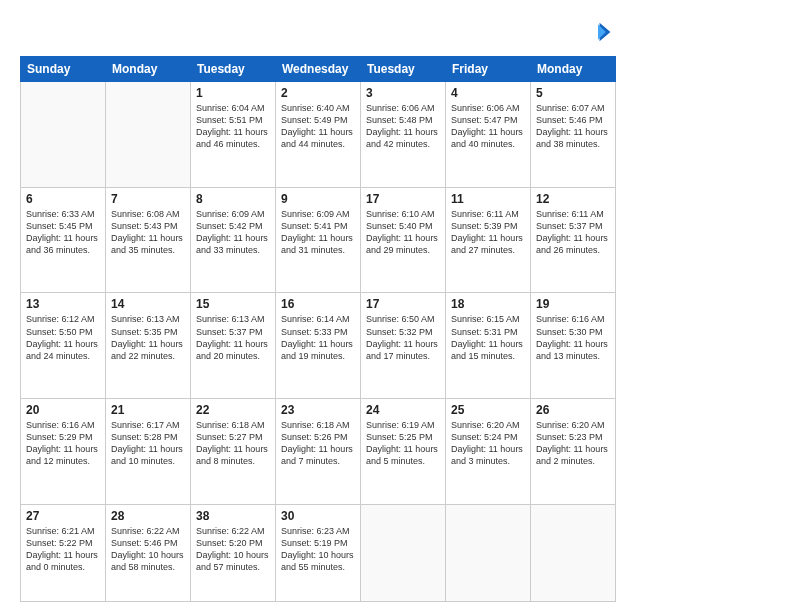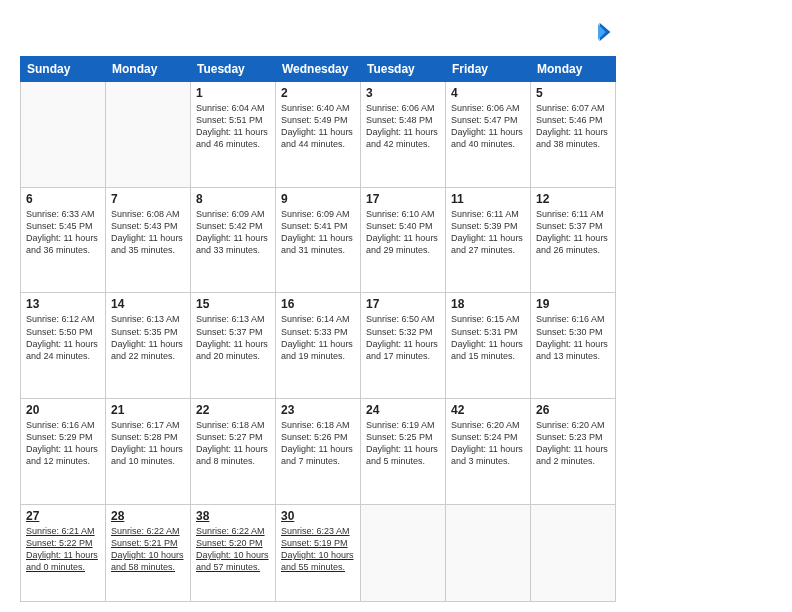--- a/index.html
+++ b/index.html
@@ -88,21 +88,20 @@
     .day-info {
       font-size: 9px;
       line-height: 1.35;
       color: #333;
     }
     .empty {
       background: #f9f9f9;
     }
     tr:last-child td {
       height: 72px;
-      text-decoration: underline;
     }
   </style>
 </head>
 <body>
 
 <div class="page">
   <div class="header">
     <div class="logo">
       <svg class="logo-icon" viewBox="0 0 36 36">
         <polygon points="20,6 34,18 20,30" fill="#1565c0"></polygon>
@@ -279,21 +278,21 @@
 Sunset: 5:26 PM
 Daylight: 11 hours and 7 minutes.</div>
           </td>
           <td>
             <div class="day-num">24</div>
             <div class="day-info">Sunrise: 6:19 AM
 Sunset: 5:25 PM
 Daylight: 11 hours and 5 minutes.</div>
           </td>
           <td>
-            <div class="day-num">42</div>
+            <div class="day-num">25</div>
             <div class="day-info">Sunrise: 6:20 AM
 Sunset: 5:24 PM
 Daylight: 11 hours and 3 minutes.</div>
           </td>
           <td>
             <div class="day-num">26</div>
             <div class="day-info">Sunrise: 6:20 AM
 Sunset: 5:23 PM
 Daylight: 11 hours and 2 minutes.</div>
           </td>
@@ -301,21 +300,21 @@
         <tr>
           <td>
             <div class="day-num">27</div>
             <div class="day-info">Sunrise: 6:21 AM
 Sunset: 5:22 PM
 Daylight: 11 hours and 0 minutes.</div>
           </td>
           <td>
             <div class="day-num">28</div>
             <div class="day-info">Sunrise: 6:22 AM
-Sunset: 5:21 PM
+Sunset: 5:46 PM
 Daylight: 10 hours and 58 minutes.</div>
           </td>
           <td>
             <div class="day-num">38</div>
             <div class="day-info">Sunrise: 6:22 AM
 Sunset: 5:20 PM
 Daylight: 10 hours and 57 minutes.</div>
           </td>
           <td>
             <div class="day-num">30</div>

